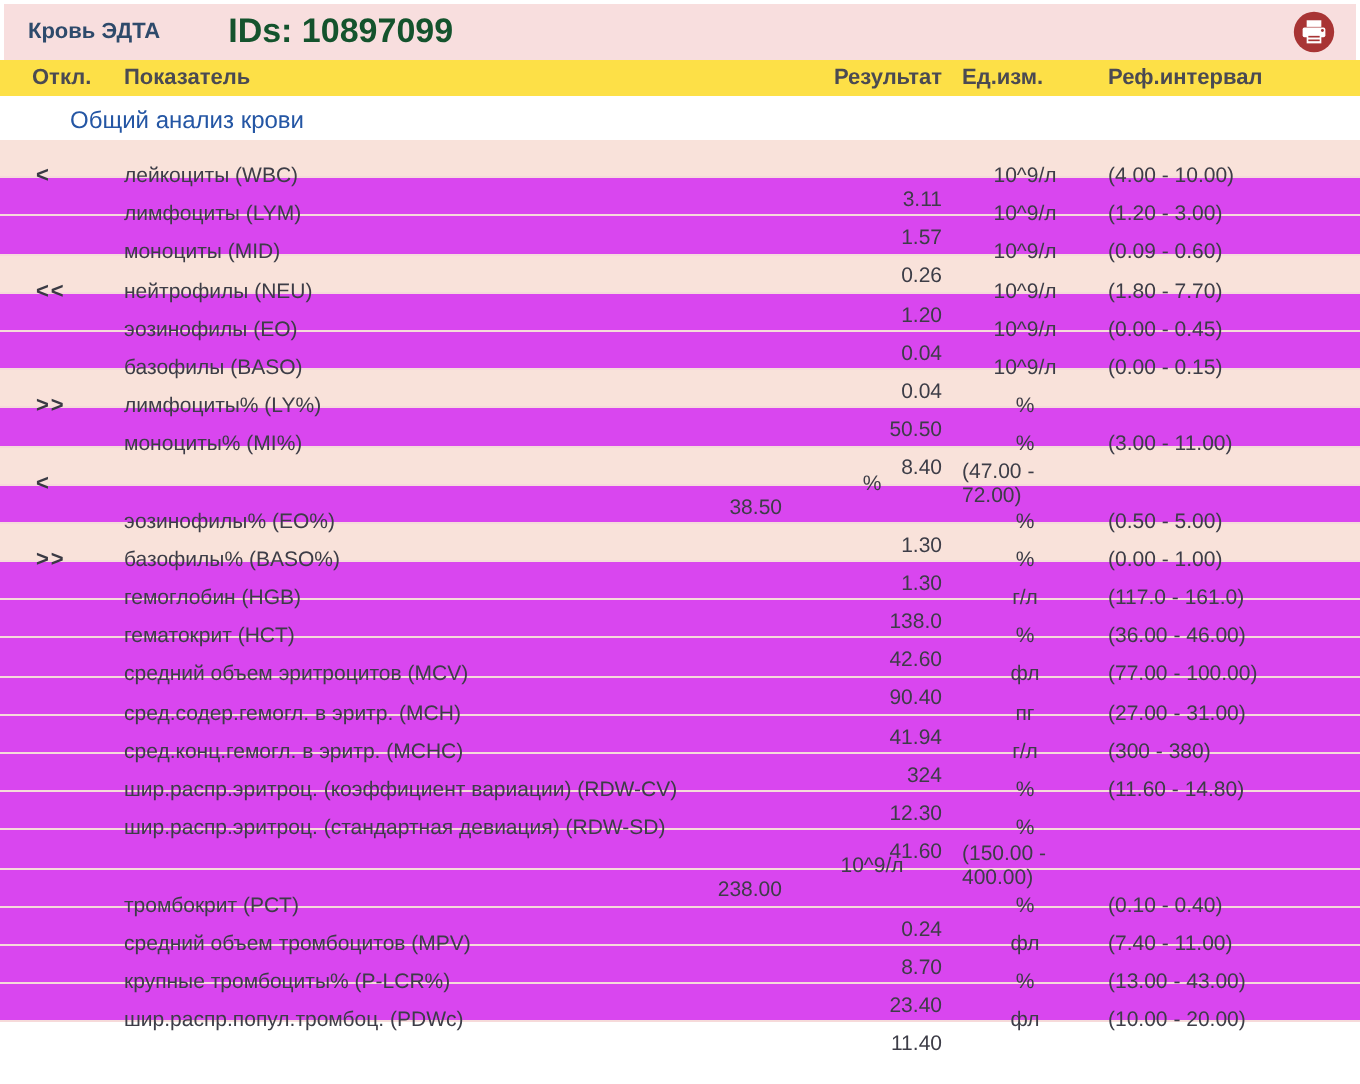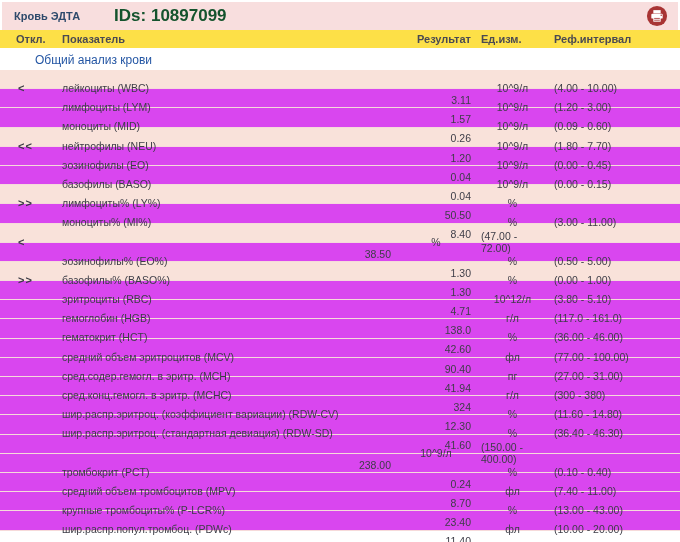--- a/index.html
+++ b/index.html
@@ -171,27 +171,20 @@
     </div>
       <div class="row abnormal">
       <span class="flag">&gt;&gt;</span>
       <span class="name">базофилы% (BASO%)</span>
       <span class="result">1.30</span>
       <span class="unit">%</span>
       <span class="ref">(0.00 - 1.00)</span>
     </div>
       <div class="row">
       <span class="flag"></span>
-      <span class="name">эритроциты (RBC)</span>
-      <span class="result">4.71</span>
-      <span class="unit">10^12/л</span>
-      <span class="ref">(3.80 - 5.10)</span>
-    </div>
-      <div class="row">
-      <span class="flag"></span>
       <span class="name">гемоглобин (HGB)</span>
       <span class="result">138.0</span>
       <span class="unit">г/л</span>
       <span class="ref">(117.0 - 161.0)</span>
     </div>
       <div class="row">
       <span class="flag"></span>
       <span class="name">гематокрит (HCT)</span>
       <span class="result">42.60</span>
       <span class="unit">%</span>
@@ -223,21 +216,20 @@
       <span class="name">шир.распр.эритроц. (коэффициент вариации) (RDW-CV)</span>
       <span class="result">12.30</span>
       <span class="unit">%</span>
       <span class="ref">(11.60 - 14.80)</span>
     </div>
       <div class="row">
       <span class="flag"></span>
       <span class="name">шир.распр.эритроц. (стандартная девиация) (RDW-SD)</span>
       <span class="result">41.60</span>
       <span class="unit">%</span>
-      <span class="ref">(36.40 - 46.30)</span>
     </div>
       <div class="row">
       <span class="flag"></span>
       <span class="result">238.00</span>
       <span class="unit">10^9/л</span>
       <span class="ref">(150.00 - 400.00)</span>
     </div>
       <div class="row">
       <span class="flag"></span>
       <span class="name">тромбокрит (PCT)</span>

